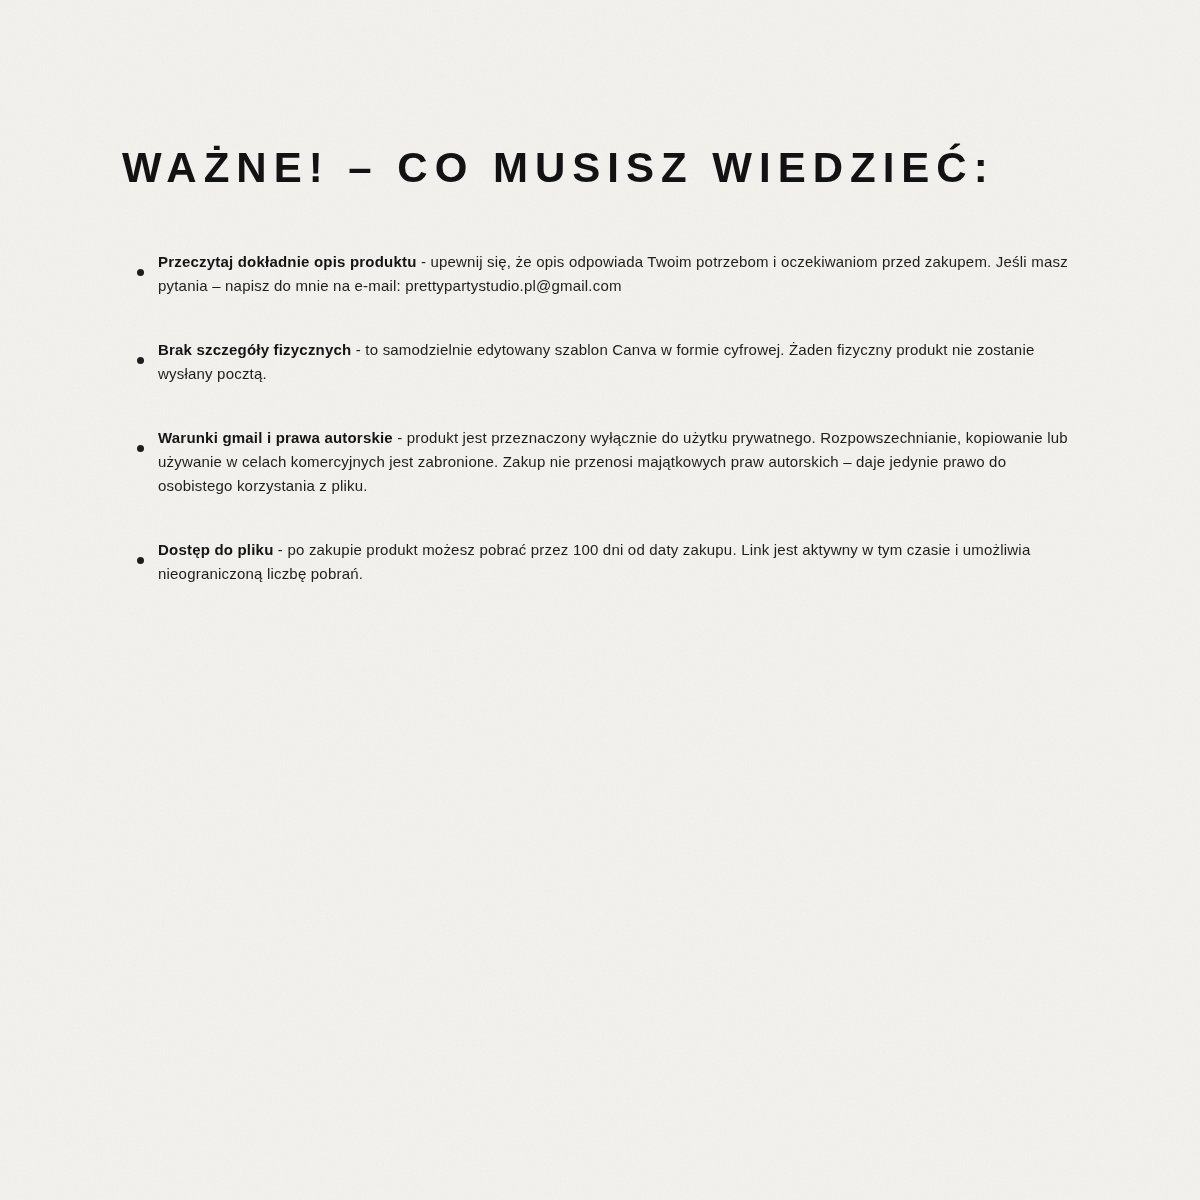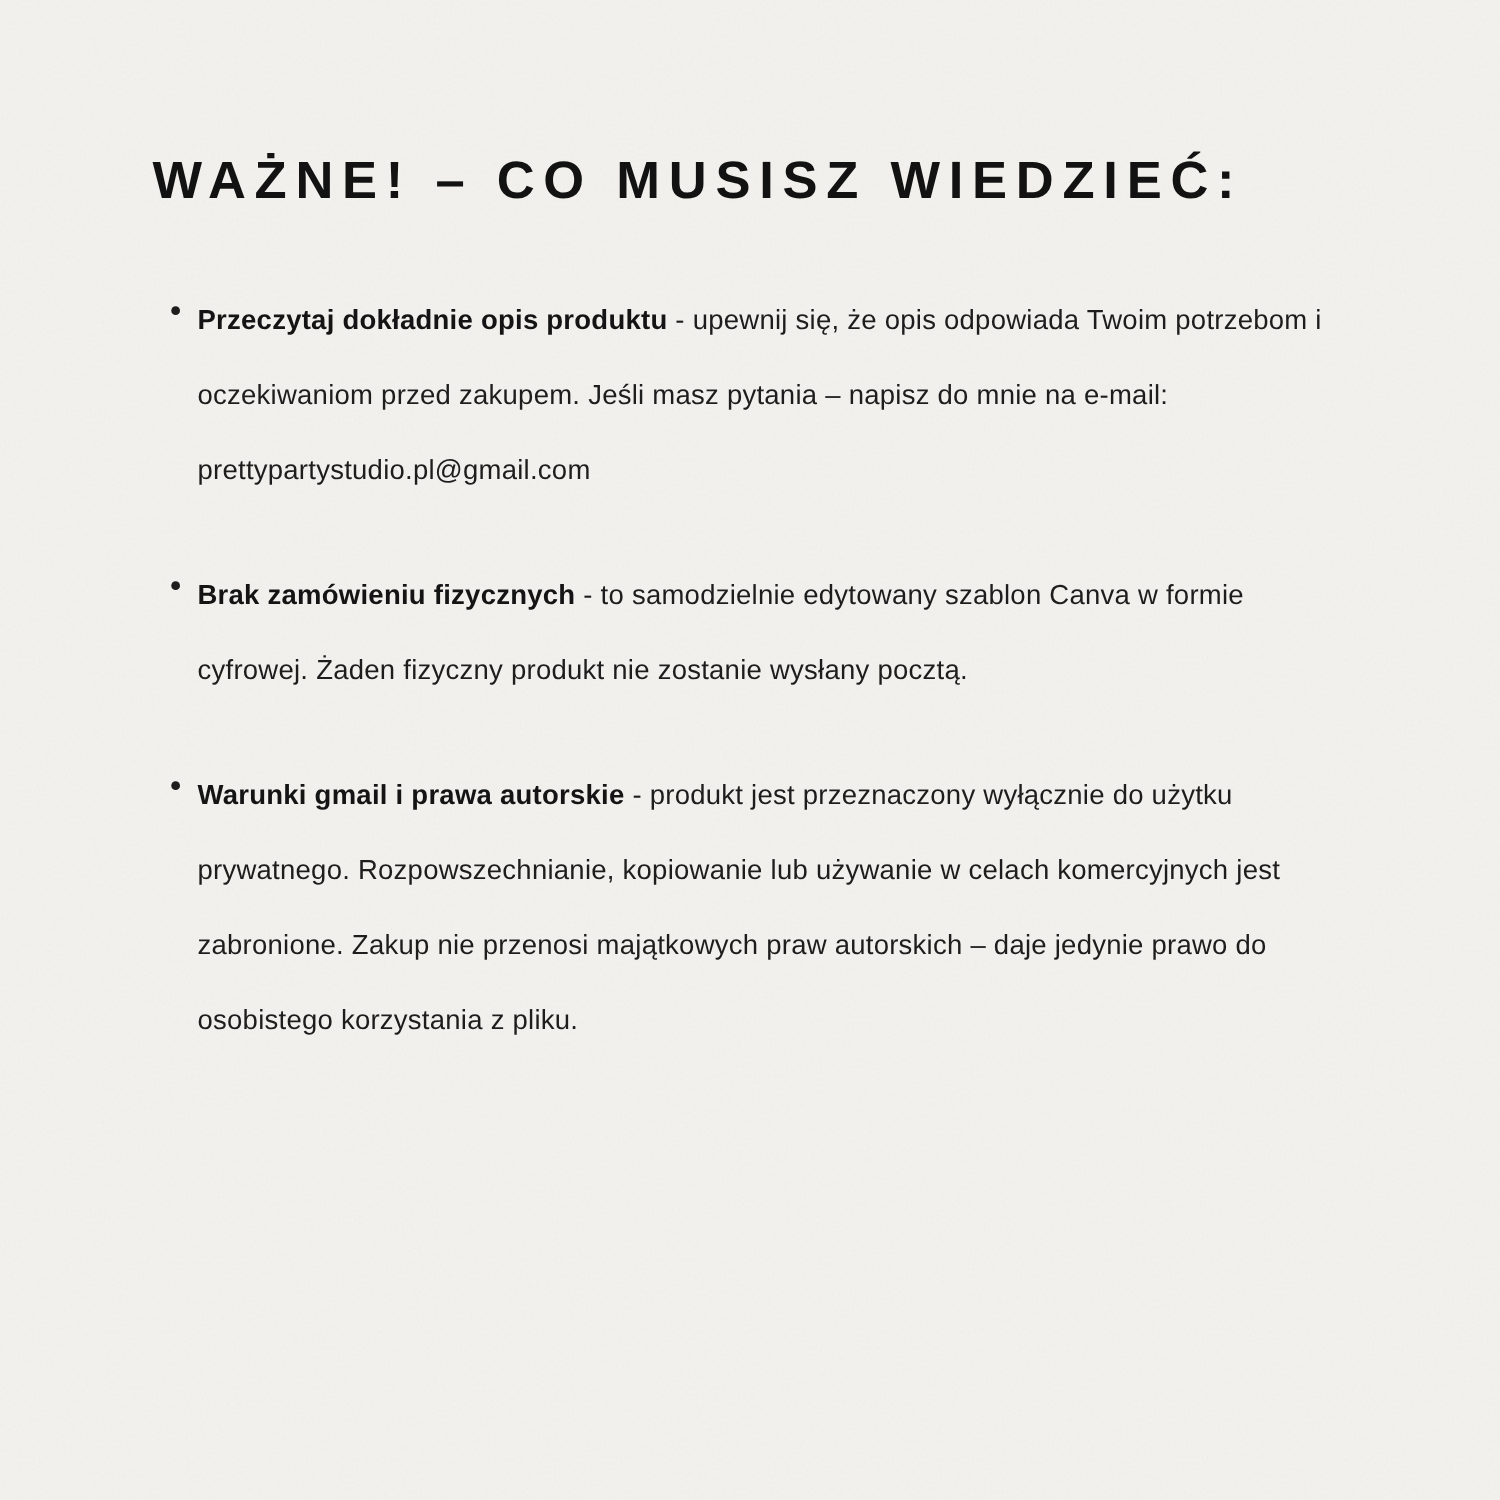--- a/index.html
+++ b/index.html
@@ -22,41 +22,42 @@
     height: 1200px;
     pointer-events: none;
     z-index: 0;
   }
   .page {
     position: relative;
     z-index: 1;
     padding: 120px 120px 0 122px;
     box-sizing: border-box;
     width: 1200px;
+    margin-top: 24px;
   }
   h1.title {
     margin: 0 0 58px 0;
     font-size: 42px;
     font-weight: 700;
     letter-spacing: 7px;
     line-height: 1.15;
     color: #121212;
     text-transform: uppercase;
     white-space: nowrap;
   }
   ul.info-list {
     list-style: none;
     margin: 0;
     padding: 0 0 0 36px;
     max-width: 924px;
   }
   ul.info-list li {
     position: relative;
-    font-size: 22px;
-    line-height: 60px;
+    font-size: 15px;
+    line-height: 24px;
     margin: 0 0 40px 0;
     letter-spacing: 0.2px;
   }
   ul.info-list li::before {
     content: "";
     position: absolute;
     left: -21px;
     top: 19px;
     width: 7px;
     height: 7px;
@@ -83,19 +84,20 @@
   <rect width="1200" height="1200" filter="url(#paperNoise)"></rect>
 </svg>
 
 <div class="page">
   <h1 class="title">WAŻNE! – CO MUSISZ WIEDZIEĆ:</h1>
 
   <ul class="info-list">
     <li><span class="lead">Przeczytaj dokładnie opis produktu</span><span> - upewnij się, że opis odpowiada Twoim potrzebom i oczekiwaniom przed zakupem. Jeśli masz pytania – napisz do mnie na  e-mail: prettypartystudio.pl@gmail.com</span></li>
 
 
-    <li><span class="lead">Brak zamówieniu fizycznych</span><span> - to samodzielnie edytowany szablon Canva w formie cyfrowej. Żaden fizyczny produkt nie zostanie wysłany pocztą.</span></li>
+    <li><span class="lead">Brak szczegóły fizycznych</span><span> - to samodzielnie edytowany szablon Canva w formie cyfrowej. Żaden fizyczny produkt nie zostanie wysłany pocztą.</span></li>
 
 
     <li><span class="lead">Warunki gmail i prawa autorskie</span><span> - produkt jest przeznaczony wyłącznie do użytku prywatnego. Rozpowszechnianie, kopiowanie lub używanie w celach komercyjnych jest zabronione. Zakup nie przenosi majątkowych praw autorskich – daje jedynie prawo do osobistego korzystania z pliku.</span></li>
 
+    <li><span class="lead">Dostęp do pliku</span><span> - po zakupie produkt możesz pobrać przez 100 dni od daty zakupu. Link jest aktywny w tym czasie i umożliwia nieograniczoną liczbę pobrań.</span></li>
   </ul>
 </div>
 
 </body></html>

